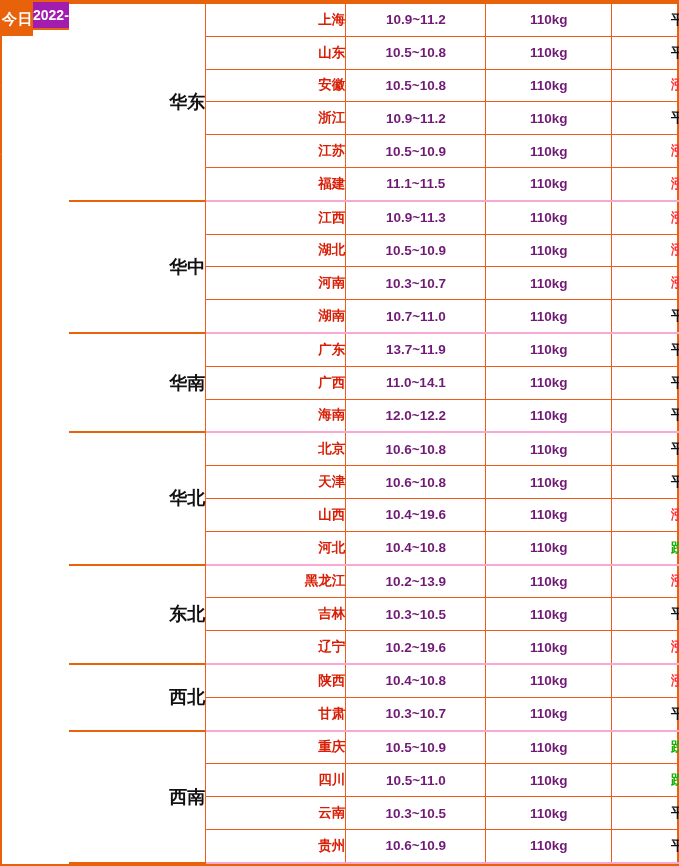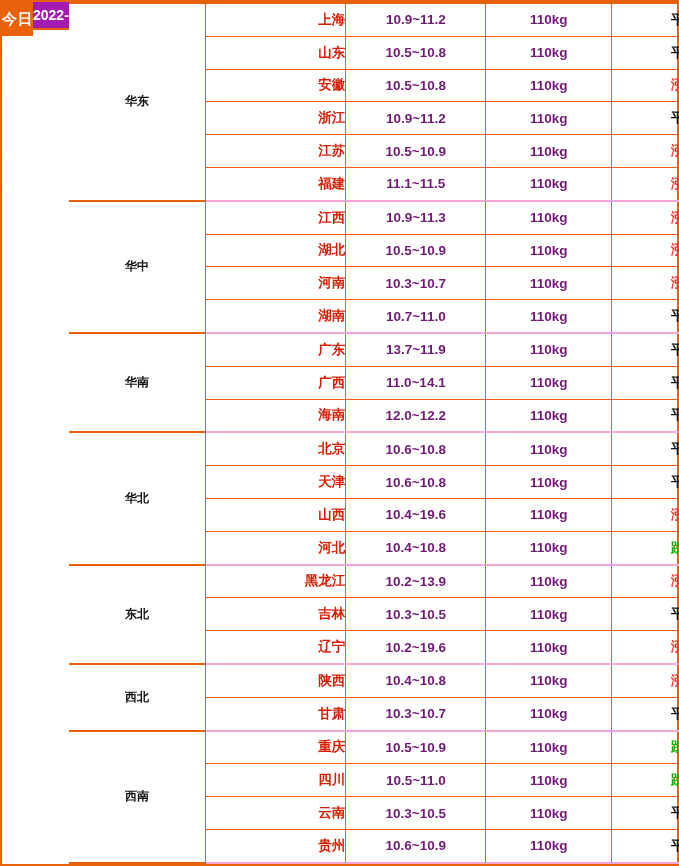--- a/index.html
+++ b/index.html
@@ -62,24 +62,25 @@
     border: 1px solid #f05a1a;
     text-align: center;
     font-size: 13.5px;
     font-weight: bold;
     color: #111;
     height: 30px;
     padding: 0;
   }
   td.region {
     color: #111;
-    font-size: 12px;
+    font-size: 18px;
     border-top: 2px solid #e8620c;
     border-bottom: 2px solid #e8620c;
     border-left: none;
+    text-align: right;
   }
   td.province {
     color: #d81e06;
     text-align: right;
   }
   td.price, td.weight {
     color: #701a75;
   }
   td.trend-flat { color: #111; }
   td.trend-up   { color: #ff2d2d; }

